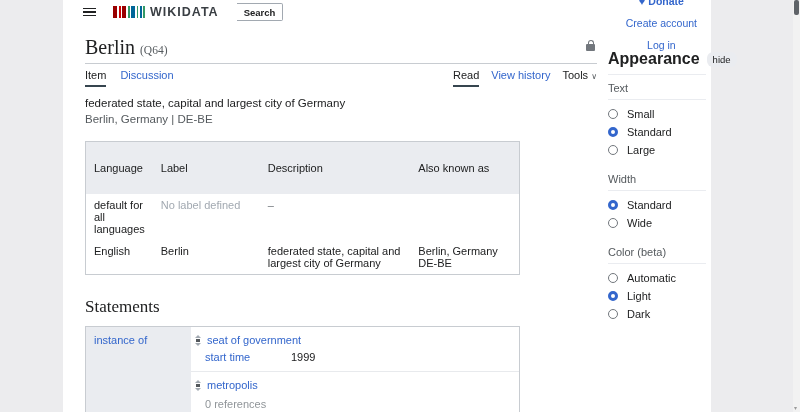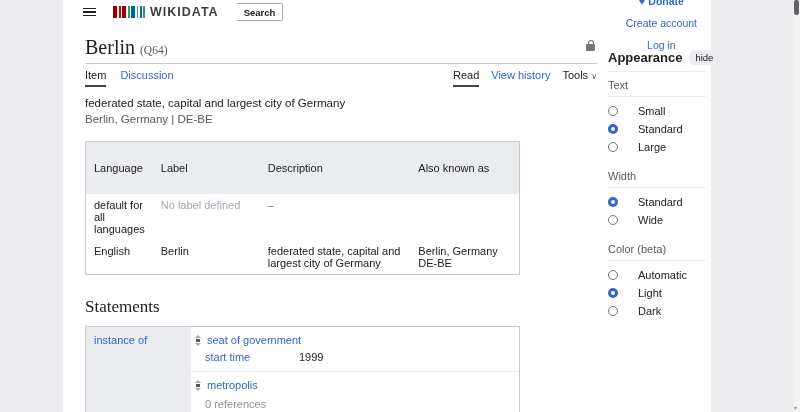--- a/index.html
+++ b/index.html
@@ -75,31 +75,31 @@
   .rank i { display:block; }
   .rank .up { width:0; height:0; border-left:3px solid transparent; border-right:3px solid transparent; border-bottom:3px solid #a2a9b1; }
   .rank .mid { width:4px; height:3px; background:#a2a9b1; }
   .rank .dn { width:0; height:0; border-left:3px solid transparent; border-right:3px solid transparent; border-top:3px solid #a2a9b1; }
   .rank.normal .mid { background:#54595d; }
   .snak-value { font-size:11px; color:#3366cc; cursor:pointer; }
   .snak-value.visited { color:#6b4ba1; }
   .dep-box { background:#fbdad3; display:flex; align-items:center; gap:6px; width:206px; padding:3px 4px; margin:-3px 0 -3px -4px; }
   .quals { display:flex; margin:5px 0 0 10px; font-size:11px; }
   .qual-prop { width:86px; color:#3366cc; cursor:pointer; }
-  .qual-val { color:#202122; margin-left:8px; }
+  .qual-val { color:#202122; margin-left:0; }
   .refs { margin:7px 0 0 10px; font-size:11px; color:#909599; cursor:pointer; }
 
   
   .appearance { position:absolute; left:545px; top:50px; width:98px; font-size:11px; }
   .app-head { display:flex; align-items:center; gap:7px; padding-bottom:6px; border-bottom:1px solid #eaecf0; }
-  .app-title { font-weight:700; font-size:13px; }
+  .app-title { font-weight:700; font-size:16px; }
   .hide-btn { background:#eaecf0; border:none; border-radius:6px; font-size:9.5px; color:#202122; padding:2px 6px; cursor:pointer; font-family:"Liberation Sans", sans-serif; }
   .app-section-label { color:#54595d; padding:7px 0 5px; border-bottom:1px solid #eaecf0; }
   .opts { padding:8px 0 4px; }
-  .opt { display:flex; align-items:center; gap:20px; margin-bottom:6px; cursor:pointer;text-align:center; }
+  .opt { display:flex; align-items:center; gap:9px; margin-bottom:6px; cursor:pointer;text-align:center; }
   .radio { width:10px; height:10px; border-radius:50%; border:1px solid #72777d; background:#fff; flex:none; }
   .radio.checked { border:3px solid #3366cc; }
   .opt-label { color:#202122; }
 
   
   .scrollbar { position:fixed; right:0; top:0; width:7px; height:412px; background:#f2f2f2; }
   .sb-thumb { position:absolute; top:0; left:1px; width:5px; height:15px; background:#5f6368; border-radius:2px; }
   .sb-arrow { position:absolute; bottom:1px; left:1px; font-size:6px; color:#9a9a9a; }
 </style>
 </head>

